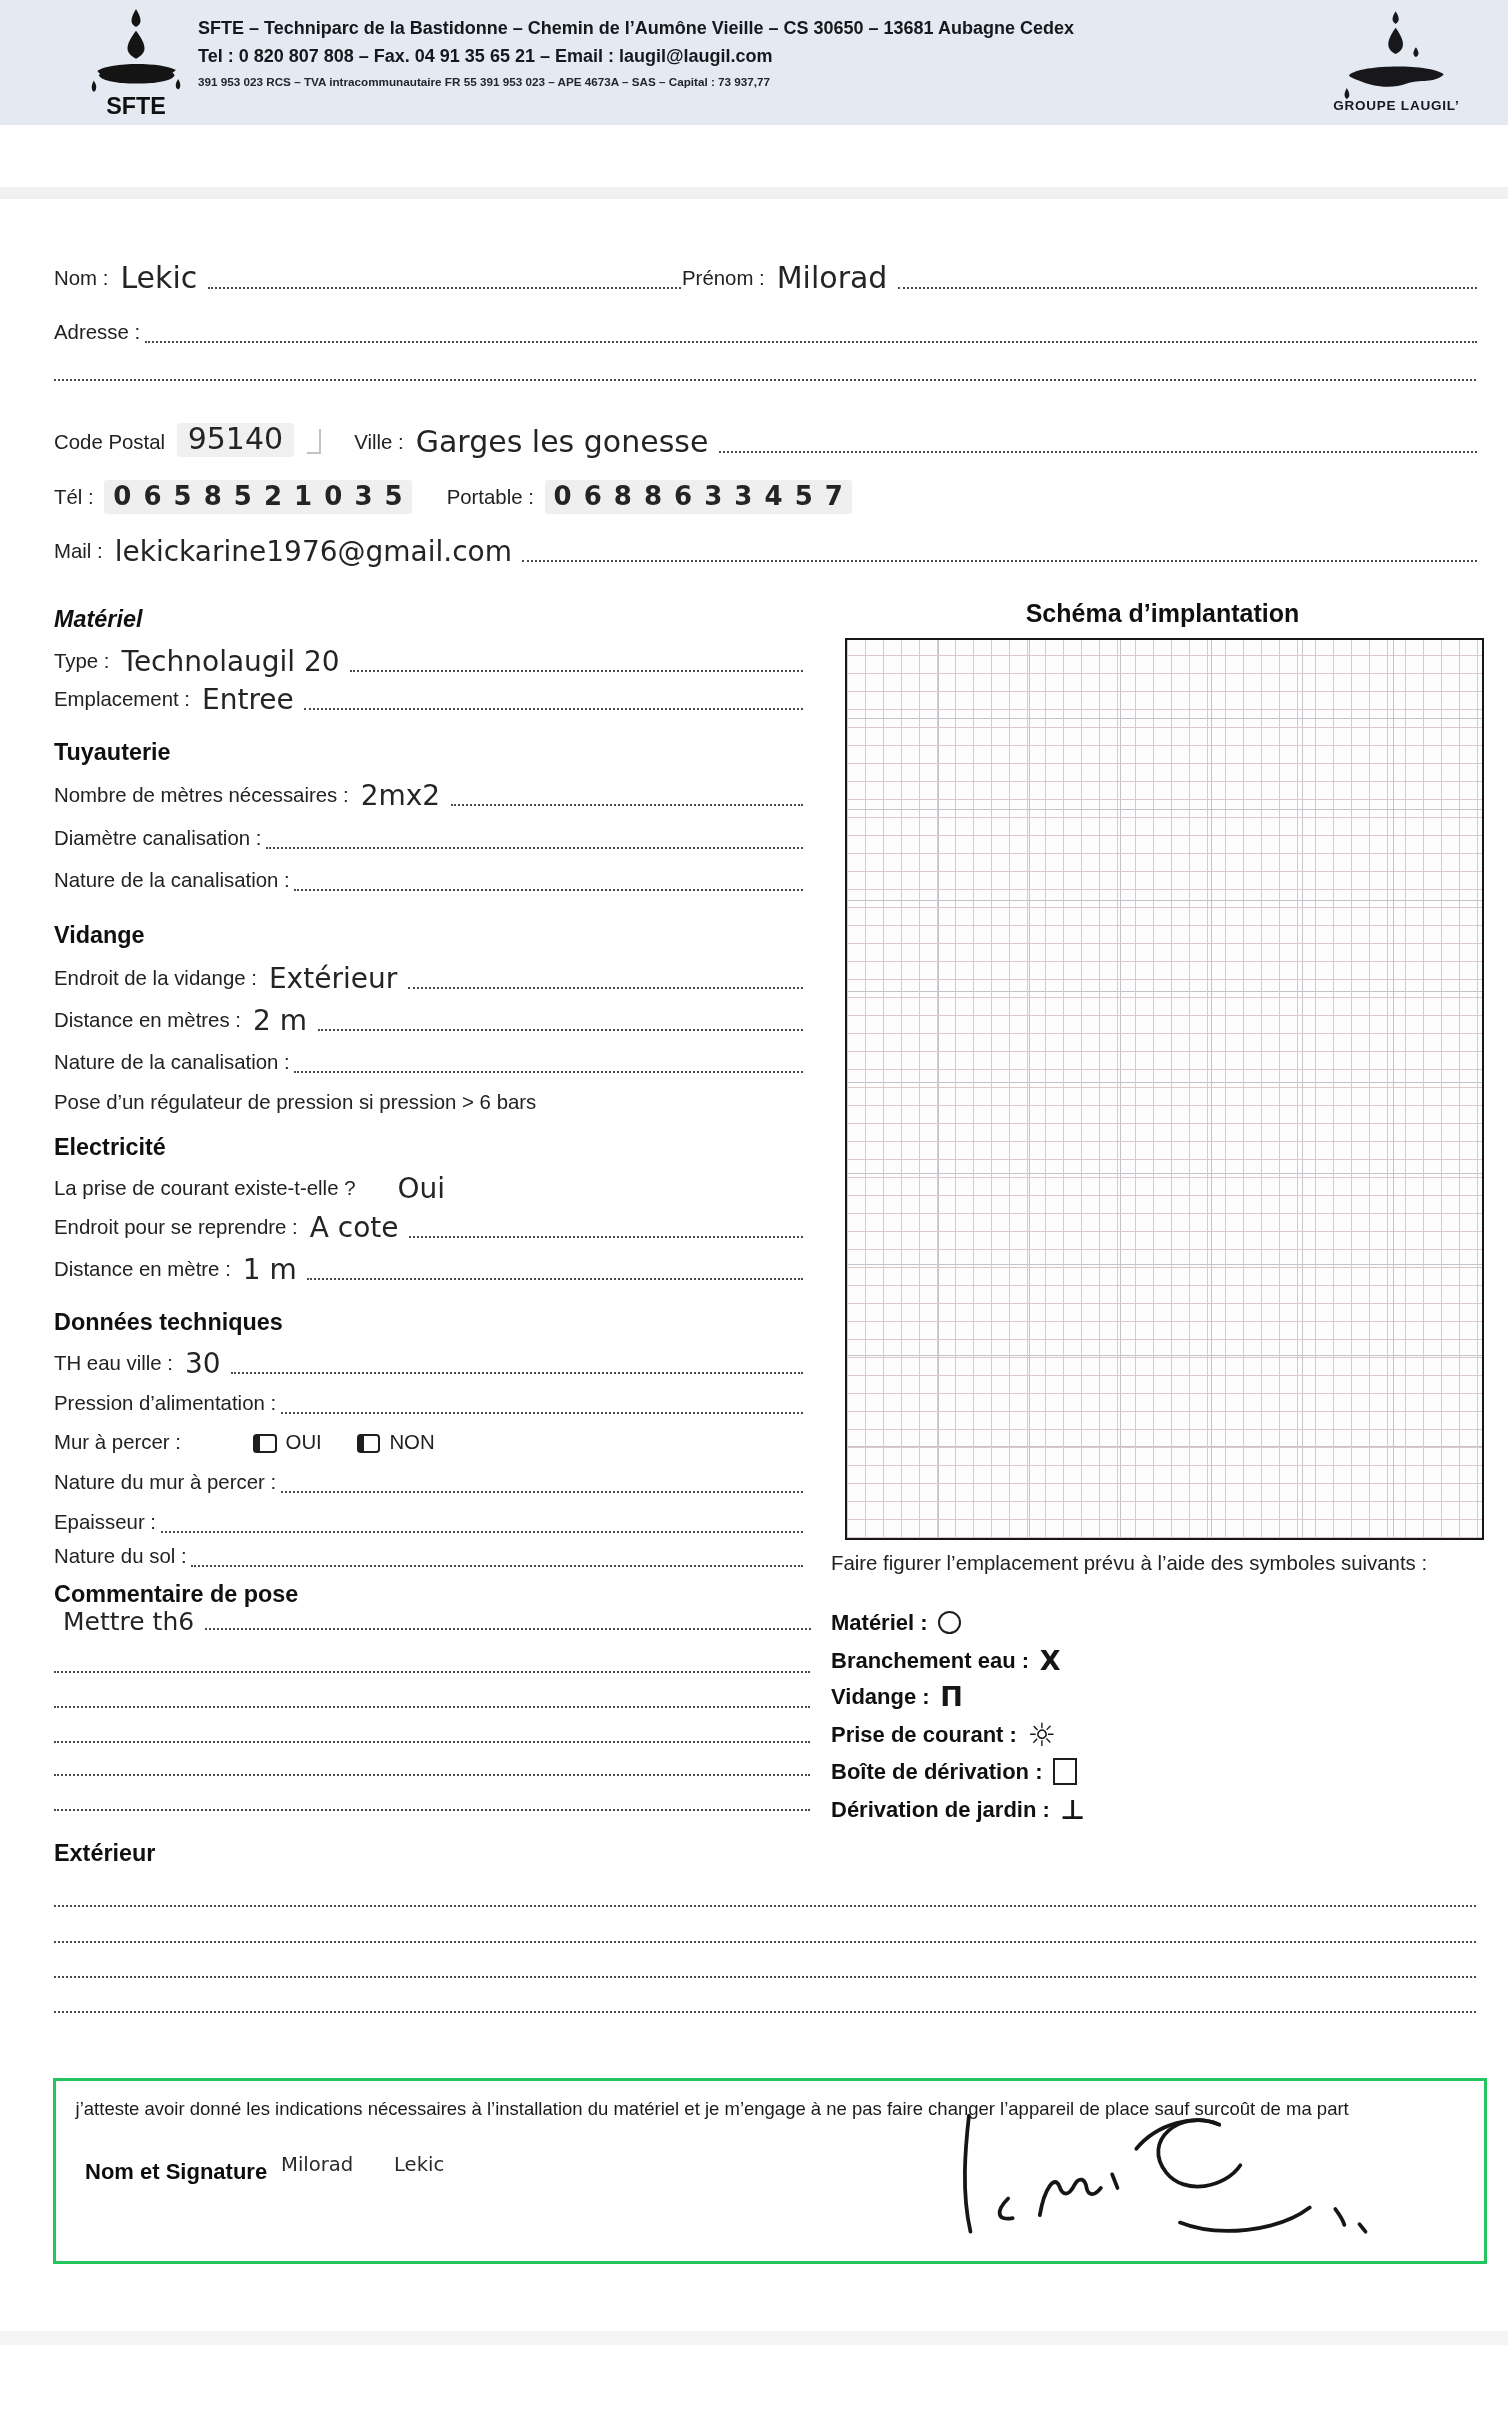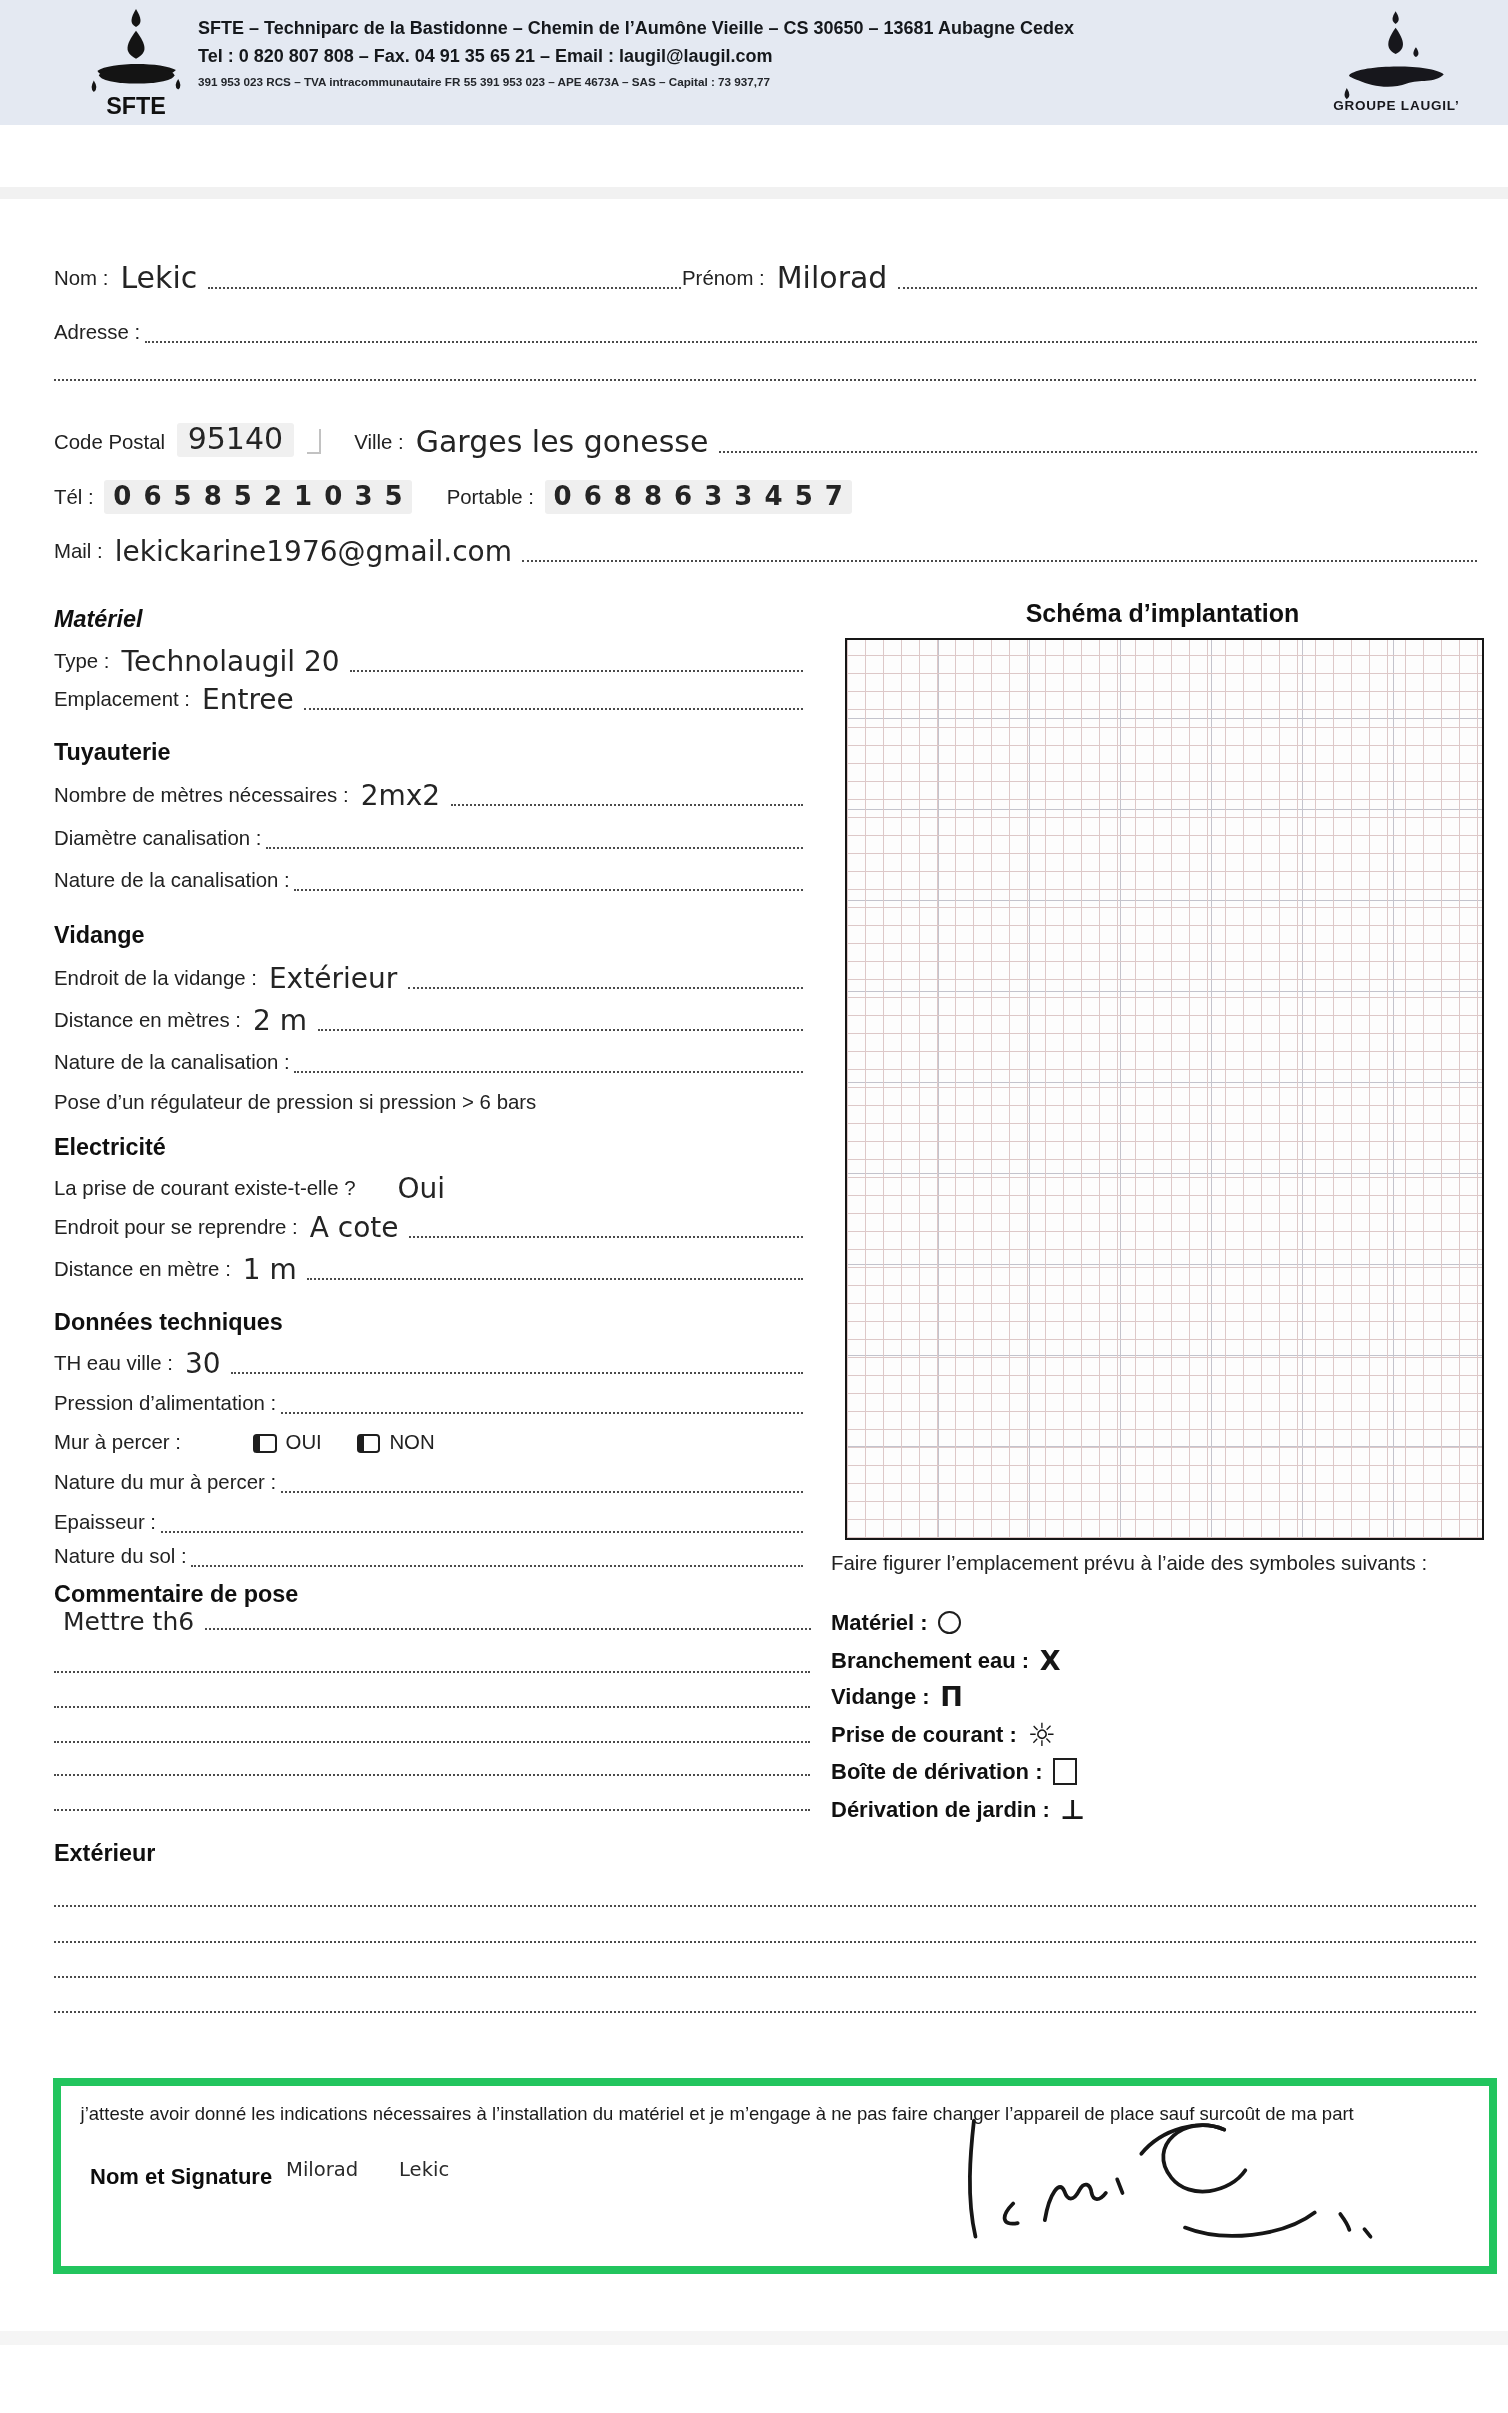--- a/index.html
+++ b/index.html
@@ -39,21 +39,21 @@
       repeating-linear-gradient(90deg,#ddc8c8 0 0.8px,transparent 0.8px 18px),
       repeating-linear-gradient(0deg,#c3c3cc 0 0.8px,transparent 0.8px 91px),
       repeating-linear-gradient(90deg,#c3c3cc 0 0.8px,transparent 0.8px 91px);}
   .instruction{position:absolute;left:831px;top:1552px;width:664px;font-size:20.4px;color:#222;}
   .legend-row{position:absolute;left:831px;display:flex;align-items:center;height:35px;}
   .legend-lbl{font-weight:bold;font-size:22px;color:#101010;white-space:nowrap;}
   .glyph{font-family:"DejaVu Sans",sans-serif;font-size:27px;font-weight:bold;margin-left:10.6px;line-height:1;color:#161616;}
   .sym-circle{width:19px;height:19px;border:2.3px solid #1e1e1e;border-radius:50%;margin-left:10.6px;}
   .sym-square{width:19.6px;height:22.6px;border:2.3px solid #1e1e1e;margin-left:10.6px;}
   
-  .sigbox{position:absolute;left:53px;top:2078px;width:1428px;height:180px;border:8px solid #22c55e;background:#fff;}
+  .sigbox{position:absolute;left:53px;top:2078px;width:1428px;height:180px;border:3px solid #22c55e;background:#fff;}
   .attest{position:absolute;left:19.6px;top:16.6px;width:1395px;font-size:18.5px;color:#1a1a1a;white-space:nowrap;}
   .nomsig{position:absolute;left:29px;top:78px;font-weight:bold;font-size:22px;color:#0d0d0d;}
   .signame{position:absolute;top:72px;font-family:"DejaVu Sans",sans-serif;font-size:19.6px;color:#2a2a2a;}
 </style>
 </head>
 <body>
 
 <div class="band-top"></div>
 
 <svg class="logo-svg" style="left:87px;top:6px;" width="98" height="113" viewBox="0 0 130 150">

